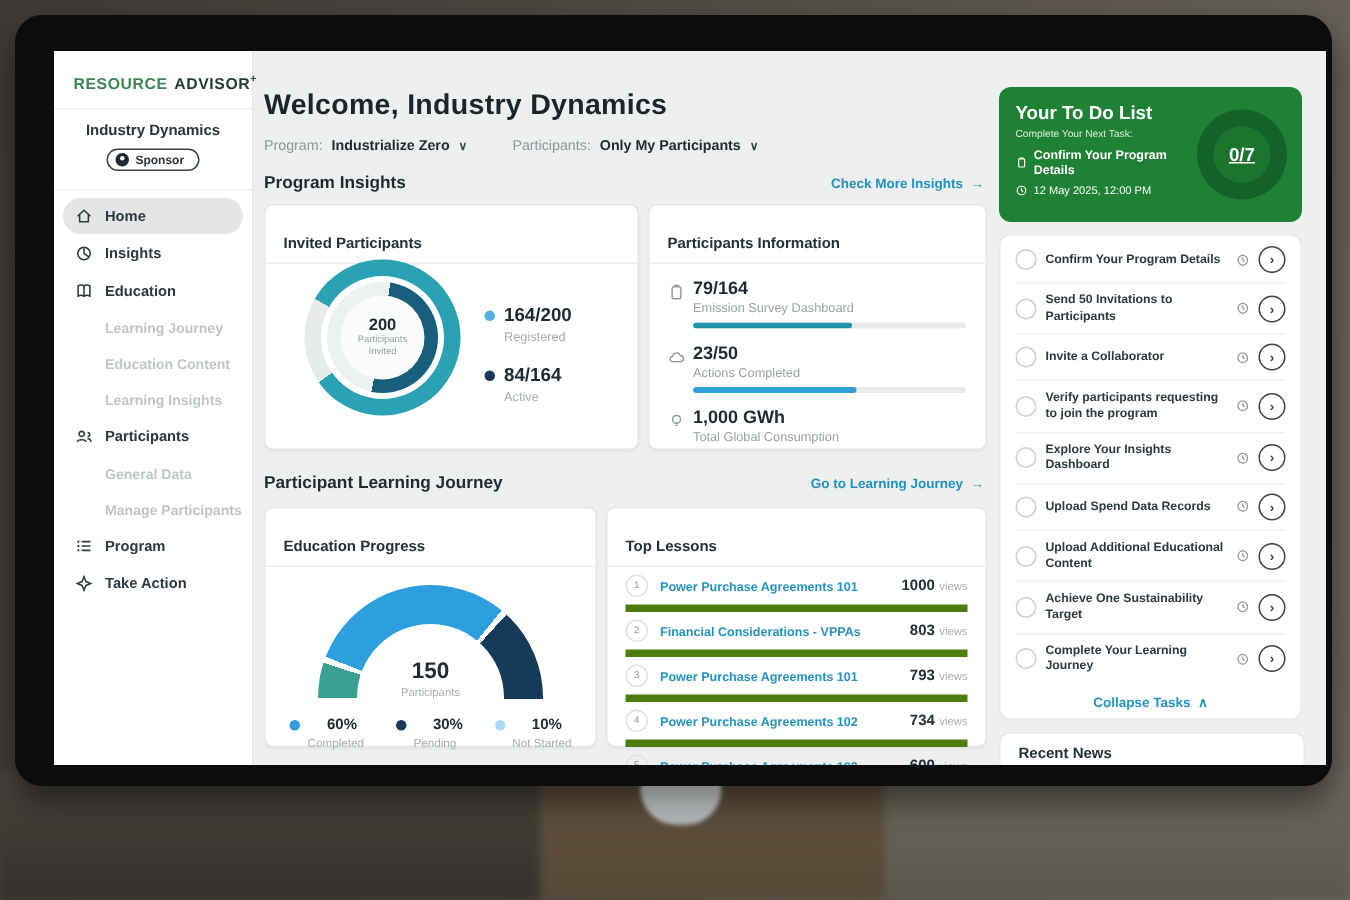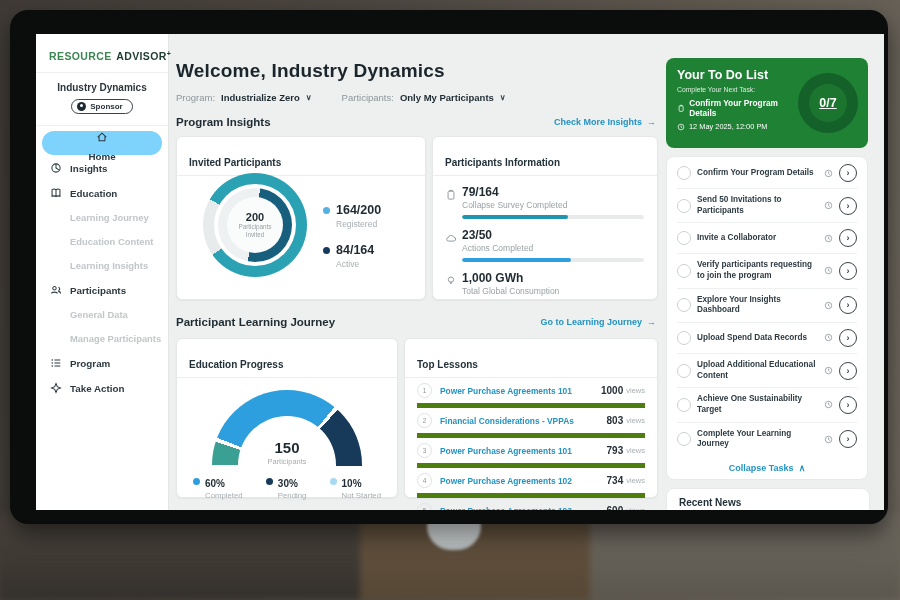--- a/index.html
+++ b/index.html
@@ -28,21 +28,21 @@
   .org{padding:9px 6px 10px;text-align:center;border-bottom:1px solid #eef0ef;}
   .org-name{font-size:10px;font-weight:700;color:#2b353b;}
   .badge{display:inline-flex;align-items:center;gap:4px;margin-top:6px;padding:2px 9px 2px 5px;border:1.3px solid #39434a;border-radius:10px;}
   .badge-dot{width:9px;height:9px;border-radius:50%;background:#1d2a33;position:relative;}
   .badge-dot::after{content:"";position:absolute;left:3px;top:2px;width:3px;height:3px;border-radius:50%;background:#fff;}
   .badge-label{font-size:8px;font-weight:700;color:#2b353b;}
   .menu{margin-top:5px;}
   .mi{display:flex;align-items:center;gap:8px;height:24px;margin:1px 6px;padding:0 8px;border-radius:13px;cursor:pointer;}
   .mi svg{flex:0 0 12px;}
   .mi-label{font-size:9.8px;font-weight:700;color:#2c3940;white-space:nowrap;}
-  .mi.active{background:#7dd3fc;flex-direction:column;}
+  .mi.active{background:#e5e5e5;}
   .mi.sub{padding-left:28px;height:23px;}
   .mi.sub .mi-label{color:#c1c6c9;font-weight:600;font-size:9.4px;}
   
   .main{position:absolute;left:140px;top:0;width:480px;height:476px;}
   .welcome{position:absolute;left:0;top:26px;font-size:19px;font-weight:700;color:#1b262c;letter-spacing:.2px;}
   .filters{position:absolute;left:0;top:58px;display:flex;gap:30px;align-items:center;}
   .filter{display:flex;align-items:center;gap:6px;cursor:pointer;}
   .f-label{font-size:9.5px;color:#8d969b;}
   .f-value{font-size:9.5px;font-weight:700;color:#1f2b33;}
   .f-chev{font-size:8px;color:#39434a;font-weight:700;}
@@ -79,21 +79,21 @@
   .i-track{width:182px;height:4px;border-radius:2px;background:#e9ebeb;margin-top:5px;overflow:hidden;}
   .i-fill{height:4px;border-radius:2px;}
   
   .gauge{position:relative;width:150px;height:76px;margin:12px auto 0;overflow:hidden;}
   .g-arc{position:absolute;left:0;top:0;width:150px;height:150px;border-radius:50%;}
   .g-hole{position:absolute;left:26px;top:26px;width:98px;height:98px;border-radius:50%;background:#fff;}
   .g-center{position:absolute;left:0;bottom:0;width:150px;text-align:center;}
   .g-val{font-size:15px;font-weight:700;color:#1f2b33;}
   .g-lab{font-size:7.5px;color:#a6adb1;margin-top:1px;}
   .g-legend{display:flex;justify-content:space-between;padding:12px 16px 0 16px;}
-  .gl .gl-top{display:flex;align-items:flex-start;gap:5px;}
+  .gl .gl-top{display:flex;align-items:center;gap:18px;}
   .gl-dot{width:7px;height:7px;border-radius:50%;}
   .gl-pct{font-size:10px;font-weight:700;color:#1e2a32;}
   .gl-lab{font-size:7.8px;color:#a6adb1;margin:2px 0 0 12px;}
   
   .lessons{padding:0 12px;}
   .lrow{display:flex;align-items:center;height:25px;border-bottom:5px solid #4d7c0f;cursor:pointer;}
   .lrow:last-child{border-bottom:none;}
   .l-rank{flex:0 0 13px;height:13px;border:1px solid #dfe3e3;border-radius:50%;font-size:6.5px;color:#8d969b;display:flex;align-items:center;justify-content:center;}
   .l-title{flex:1;margin-left:8px;font-size:8.4px;font-weight:700;color:#2493c2;}
   .l-views{font-size:10px;font-weight:700;color:#242f37;}
@@ -263,21 +263,21 @@
       <div class="info-body">
         <div class="irow">
           <span class="ic">
                 <svg width="12" height="12" viewBox="0 0 14 14" fill="none" stroke="currentColor" stroke-width="1.1">
                   <rect x="3.6" y="2.6" width="6.8" height="9.2" rx="1.2"></rect>
                   <path d="M5.4 2.6 V1.6 H8.6 V2.6"></path>
                 </svg>
               </span>
           <div style="flex:1">
             <div class="i-val">79/164</div>
-            <div class="i-lab">Collapse Survey Completed</div>
+            <div class="i-lab">Emission Survey Dashboard</div>
             <div class="i-track">
                   <div class="i-fill" style="width: 58%; background: rgb(31, 150, 173);"></div>
                 </div>
           </div>
         </div>
         <div class="irow">
           <span class="ic">
                 <svg width="12" height="12" viewBox="0 0 14 14" fill="none" stroke="currentColor" stroke-width="1.1">
                   <path d="M4.2 10.6 H10 A2.4 2.4 0 0 0 10 5.8 A3.3 3.3 0 0 0 3.8 6.6 A2 2 0 0 0 4.2 10.6 Z"></path>
                 </svg>

